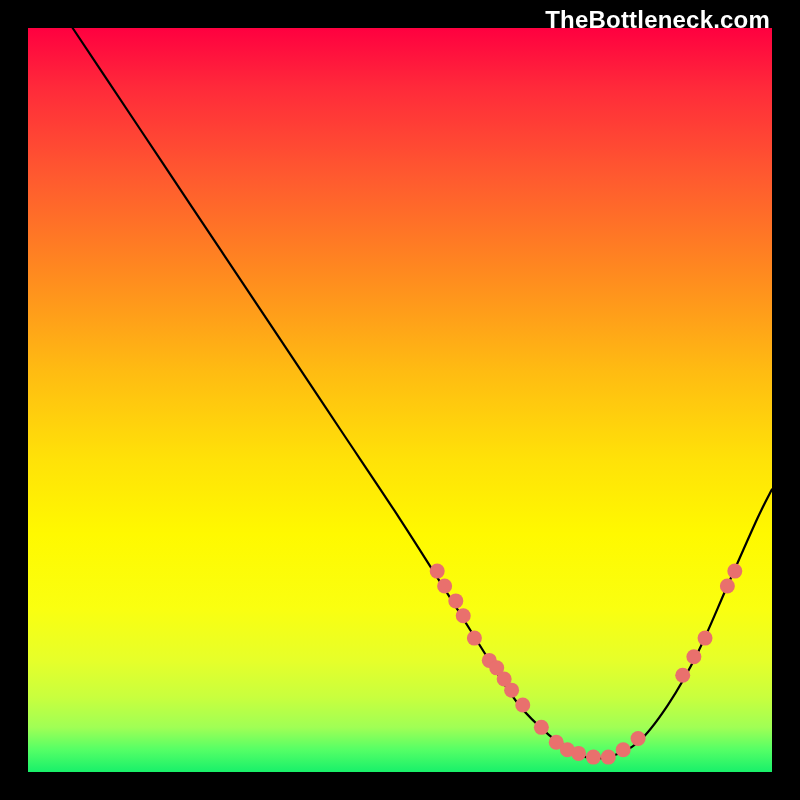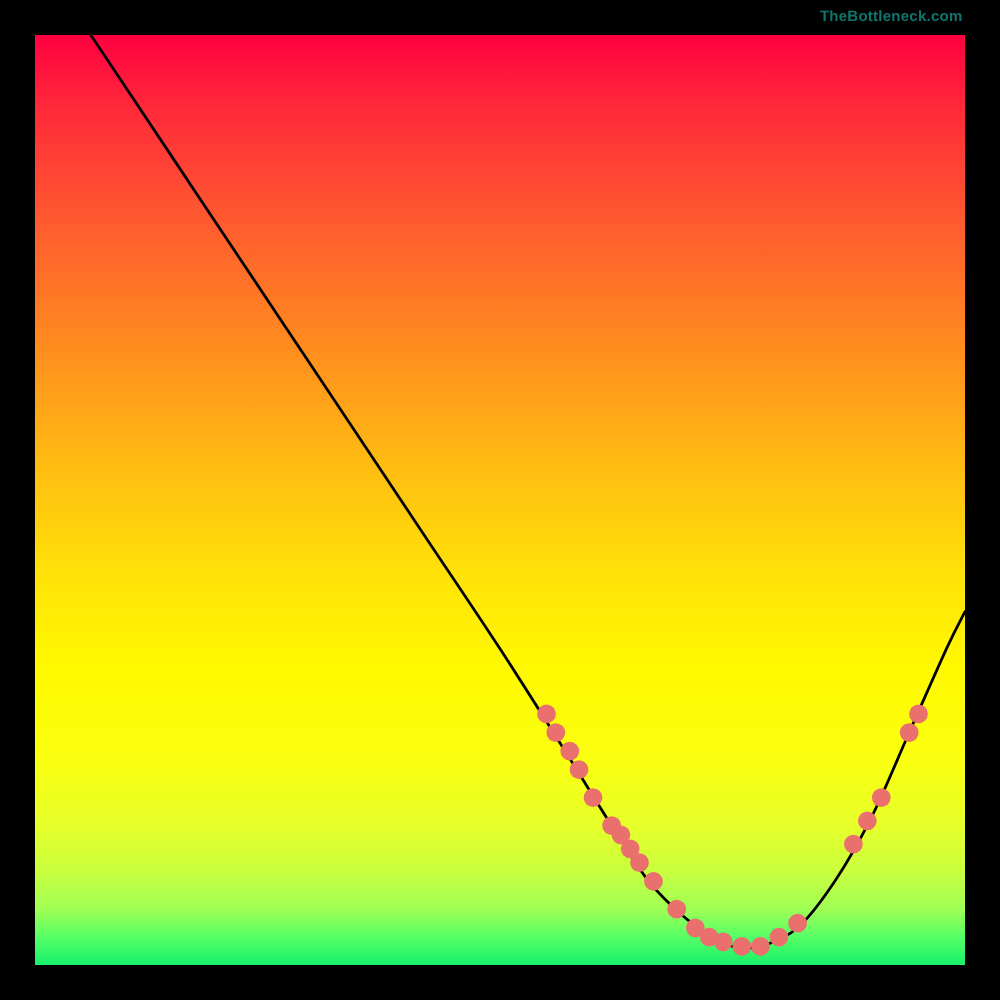--- a/index.html
+++ b/index.html
@@ -38,22 +38,22 @@
       #c8ff3e 90%,
       #a0ff55 94%,
       #55ff66 97%,
       #18f06a 100%
     );
   }
   .attribution {
     position: absolute;
     top: 6px;
     right: 30px;
-    color: #0f766e;
-    font-size: 12px;
+    color: #ffffff;
+    font-size: 24px;
     font-weight: 600;
     letter-spacing: 0.2px;
     user-select: none;
   }
   svg {
     position: absolute;
     left: 0; top: 0;
     width: 744px;
     height: 744px;
     overflow: visible;

